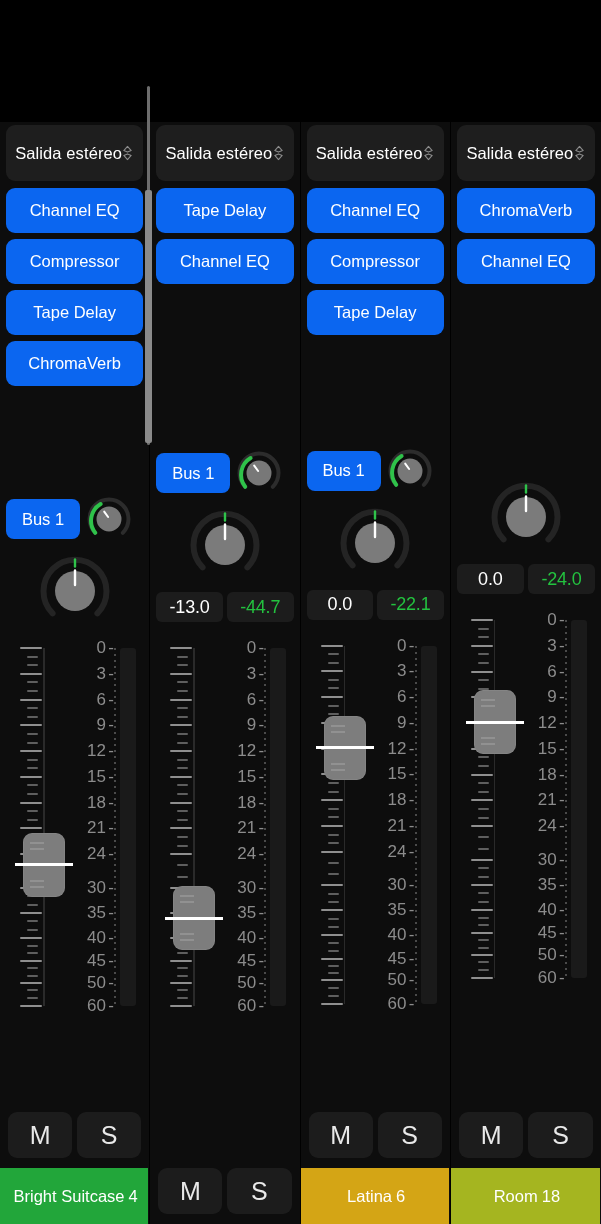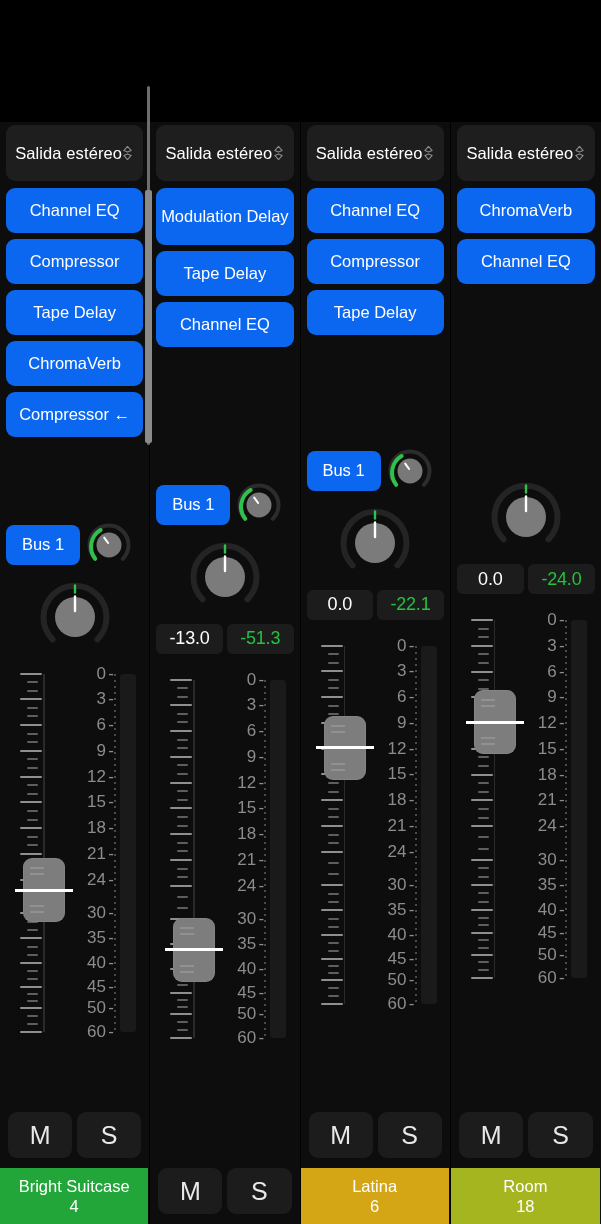--- a/index.html
+++ b/index.html
@@ -135,21 +135,21 @@
   
   .msrow { height:62px; flex:none; display:flex; gap:5px; padding:6px 8px 10px 8px; }
   .msbtn {
     flex:1; background:#1c1c1c; border-radius:9px;
     display:flex; align-items:center; justify-content:center;
     font-size:25px; color:#e9e9e9; font-weight:400;
   }
 
   
   .nameplate {
-    height:56px; flex:none; display:flex; flex-direction:column;
+    height:56px; flex:none; display:flex; flex-direction:row;
     align-items:center; justify-content:center; gap:1px;
     border-right:1px solid #0d0d0d;
   }
   .nameplate .nm { font-size:16.5px; color:#fff; line-height:19px; text-align:center; padding:0 3px;
     white-space:nowrap; overflow:hidden; }
   .nameplate .no { font-size:16.5px; color:#fff; line-height:19px; }
 
   
   #scrollbar { position:absolute; pointer-events:none; }
   #sb-track { position:absolute; left:147px; top:86px; width:3px; height:359px; background:#6d6d6d; border-radius:2px; }
@@ -169,21 +169,20 @@
               <path d="M5.5 0.8 L9.2 5.1 L5.5 6.6 L1.8 5.1 Z M5.5 14.2 L1.8 9.9 L5.5 8.4 L9.2 9.9 Z" fill="none" stroke="#8a8a8a" stroke-width="1.1" stroke-linejoin="round"></path>
             </svg>
           </span>
         </div>
       </div>
       <div class="slots">
         <div class="slot">Channel EQ</div>
         <div class="slot">Compressor</div>
         <div class="slot">Tape Delay</div>
         <div class="slot">ChromaVerb</div>
-        <div class="slot">Compressor ←</div>
       </div>
       <div style="flex: 1 1 auto; min-height: 0px;"></div>
       <div class="sendrow">
         <div class="busbtn">Bus 1</div>
         <div class="sendknob">
           <svg viewBox="0 0 46 46" width="46" height="46">
             <path d="M 9.2 36.8 A 19.5 19.5 0 1 1 36.8 36.8" fill="none" stroke="#2c2c2c" stroke-width="4" stroke-linecap="round"></path>
             <path d="M 9.2 36.8 A 19.5 19.5 0 0 1 14.6 8.0" fill="none" stroke="#2fc24a" stroke-width="4" stroke-linecap="round"></path>
             <circle cx="23" cy="23" r="12.5" fill="#787878"></circle>
             <line x1="18.2" y1="15.6" x2="22.1" y2="21.0" stroke="#ffffff" stroke-width="2" stroke-linecap="round"></line>
@@ -302,21 +301,20 @@
         <div class="outbtn">
           <div class="lbl">Salida estéreo</div>
           <span class="chev">
             <svg viewBox="0 0 11 15" width="11" height="15">
               <path d="M5.5 0.8 L9.2 5.1 L5.5 6.6 L1.8 5.1 Z M5.5 14.2 L1.8 9.9 L5.5 8.4 L9.2 9.9 Z" fill="none" stroke="#8a8a8a" stroke-width="1.1" stroke-linejoin="round"></path>
             </svg>
           </span>
         </div>
       </div>
       <div class="slots">
-        <div class="slot two">Modulation Delay</div>
         <div class="slot">Tape Delay</div>
         <div class="slot">Channel EQ</div>
       </div>
       <div style="flex: 1 1 auto; min-height: 0px;"></div>
       <div class="sendrow">
         <div class="busbtn">Bus 1</div>
         <div class="sendknob">
           <svg viewBox="0 0 46 46" width="46" height="46">
             <path d="M 9.2 36.8 A 19.5 19.5 0 1 1 36.8 36.8" fill="none" stroke="#2c2c2c" stroke-width="4" stroke-linecap="round"></path>
             <path d="M 9.2 36.8 A 19.5 19.5 0 0 1 14.6 8.0" fill="none" stroke="#2fc24a" stroke-width="4" stroke-linecap="round"></path>
@@ -330,21 +328,21 @@
           <svg viewBox="0 0 74 74" width="74" height="74">
             <path d="M 14.6 59.4 A 31.5 31.5 0 1 1 59.4 59.4" fill="none" stroke="#242424" stroke-width="6" stroke-linecap="round"></path>
             <line x1="37" y1="5.5" x2="37" y2="12.5" stroke="#2fc24a" stroke-width="2.4" stroke-linecap="round"></line>
             <circle cx="37" cy="37" r="20" fill="#7b7b7b"></circle>
             <line x1="37" y1="16.5" x2="37" y2="31" stroke="#ffffff" stroke-width="2.4" stroke-linecap="round"></line>
           </svg>
         </div>
       </div>
       <div class="valrow">
         <div class="valbox gain">-13.0</div>
-        <div class="valbox meter">-51.3</div>
+        <div class="valbox meter">-44.7</div>
       </div>
       <div class="faderarea">
         <div class="fa-inner">
           <div class="ticksL">
             <i class="maj" style="top: calc(0% - 1px);"></i>
             <i class="min" style="top: calc(2.4% - 1px);"></i>
             <i class="min" style="top: calc(4.8% - 1px);"></i>
             <i class="maj" style="top: calc(7.2% - 1px);"></i>
             <i class="min" style="top: calc(9.6% - 1px);"></i>
             <i class="min" style="top: calc(12% - 1px);"></i>

